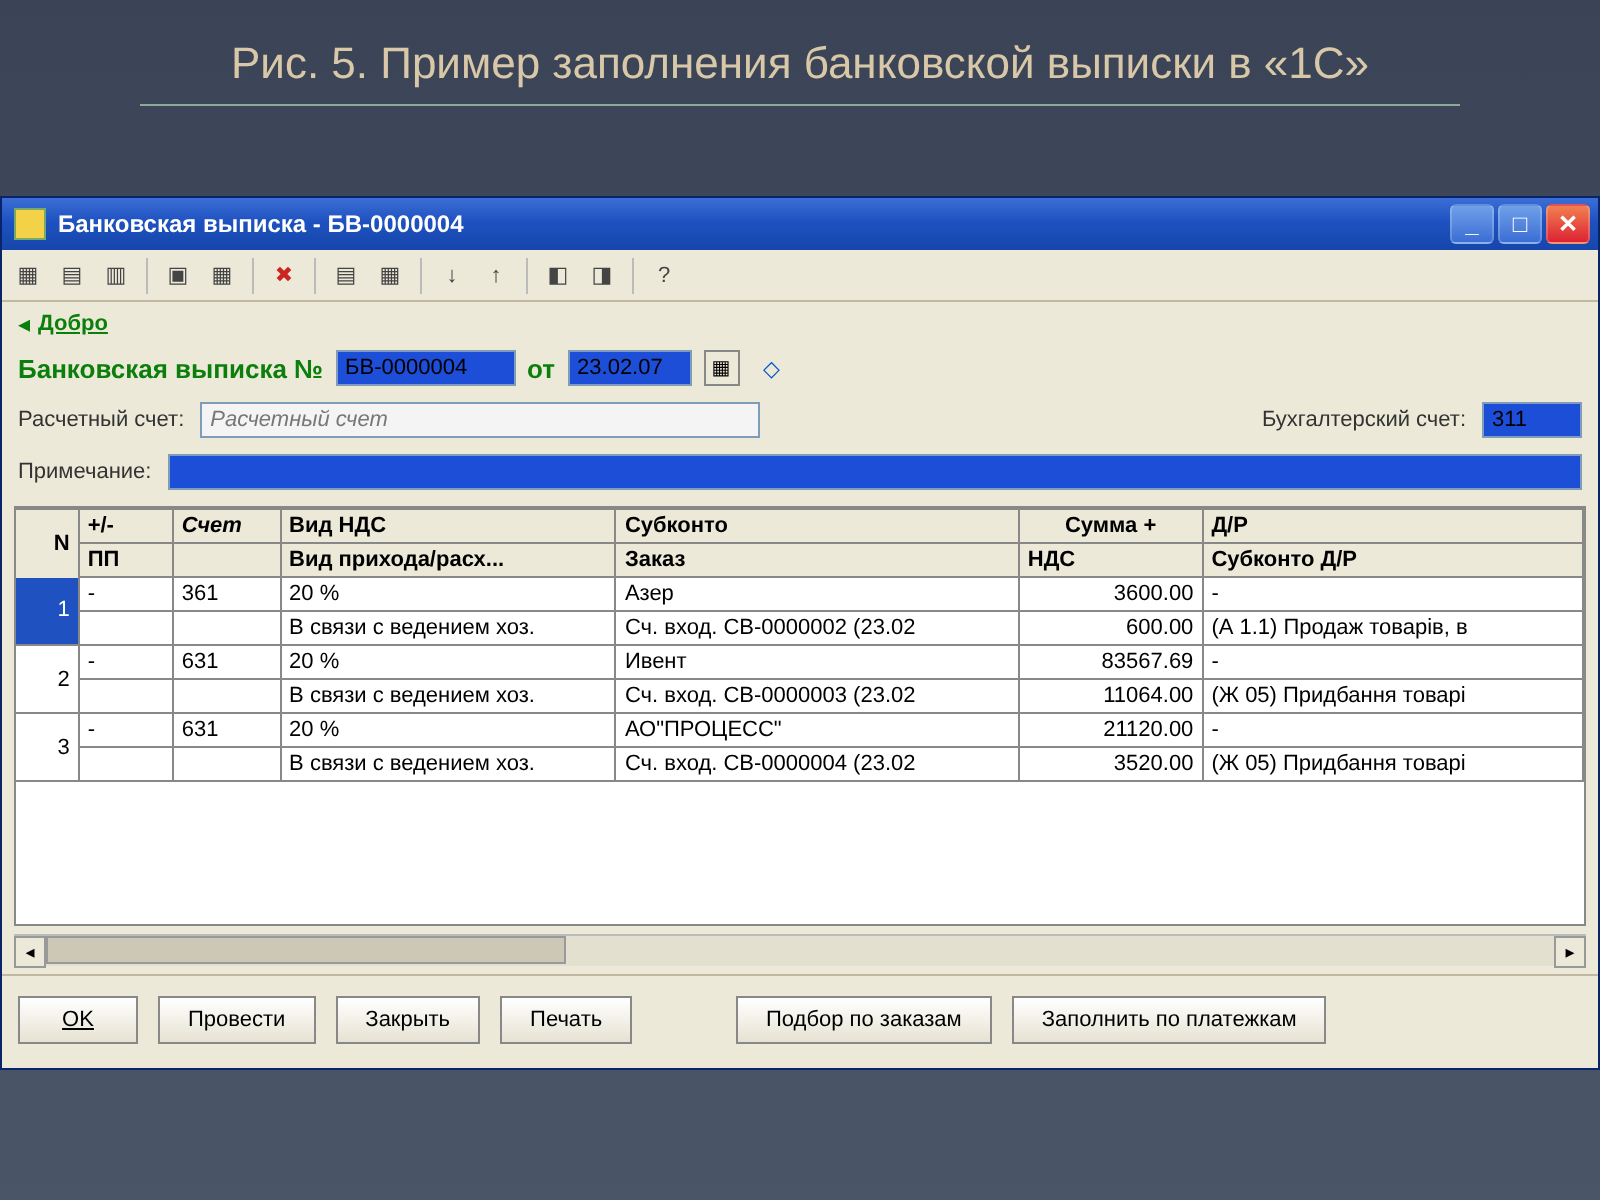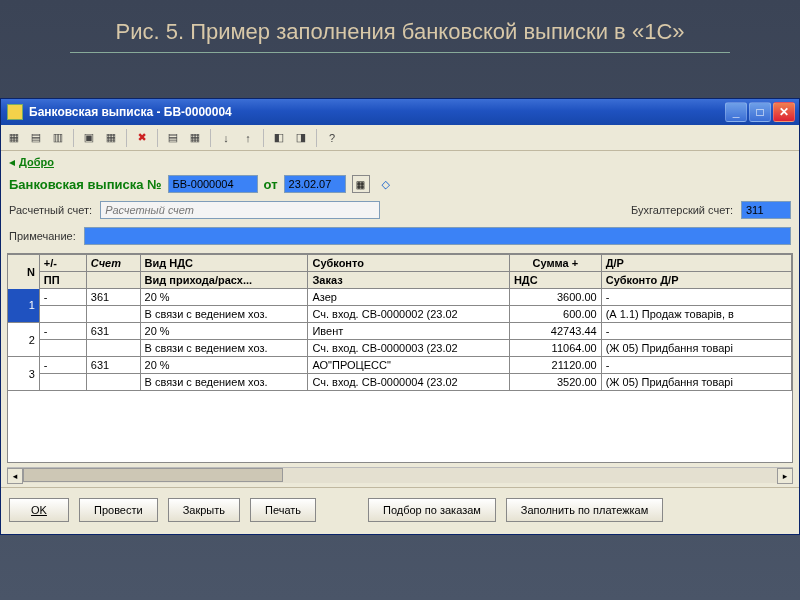--- a/index.html
+++ b/index.html
@@ -85,21 +85,21 @@
     padding: 4px 8px 2px 8px;
     display:flex; align-items:center; gap:4px;
   }
   .dobro-row a { color:#0b7e0b; text-decoration: underline; font-weight:bold; }
   .bank-row {
     padding: 4px 8px;
     display:flex; align-items:center; gap:6px;
   }
   .lbl-green { color:#0b7e0b; font-weight:bold; font-size:13px; }
   .field {
-    border:1px solid #7f9db9; background:#3b82f6;
+    border:1px solid #7f9db9; background:#1d4ed8;
     padding: 1px 4px; font-size:11px; height:18px;
   }
   .field.readonly { background:#f4f4f4; color:#777; }
   .mini-btn {
     width:18px; height:18px;
     border:1px solid #888; background:#ece9d8;
     display:inline-flex; align-items:center; justify-content:center;
     font-size:10px;
   }
   .form-row {
@@ -271,21 +271,21 @@
               <td>Сч. вход. СВ-0000002 (23.02</td>
               <td class="num">600.00</td>
               <td>(А 1.1) Продаж товарів, в</td>
             </tr>
             <tr>
               <td class="col-n num" rowspan="2">2</td>
               <td>-</td>
               <td>631</td>
               <td>20 %</td>
               <td>Ивент</td>
-              <td class="num">42743.44</td>
+              <td class="num">83567.69</td>
               <td>-</td>
             </tr>
             <tr>
               <td></td>
               <td></td>
               <td>В связи с ведением хоз.</td>
               <td>Сч. вход. СВ-0000003 (23.02</td>
               <td class="num">11064.00</td>
               <td>(Ж 05) Придбання товарі</td>
             </tr>

